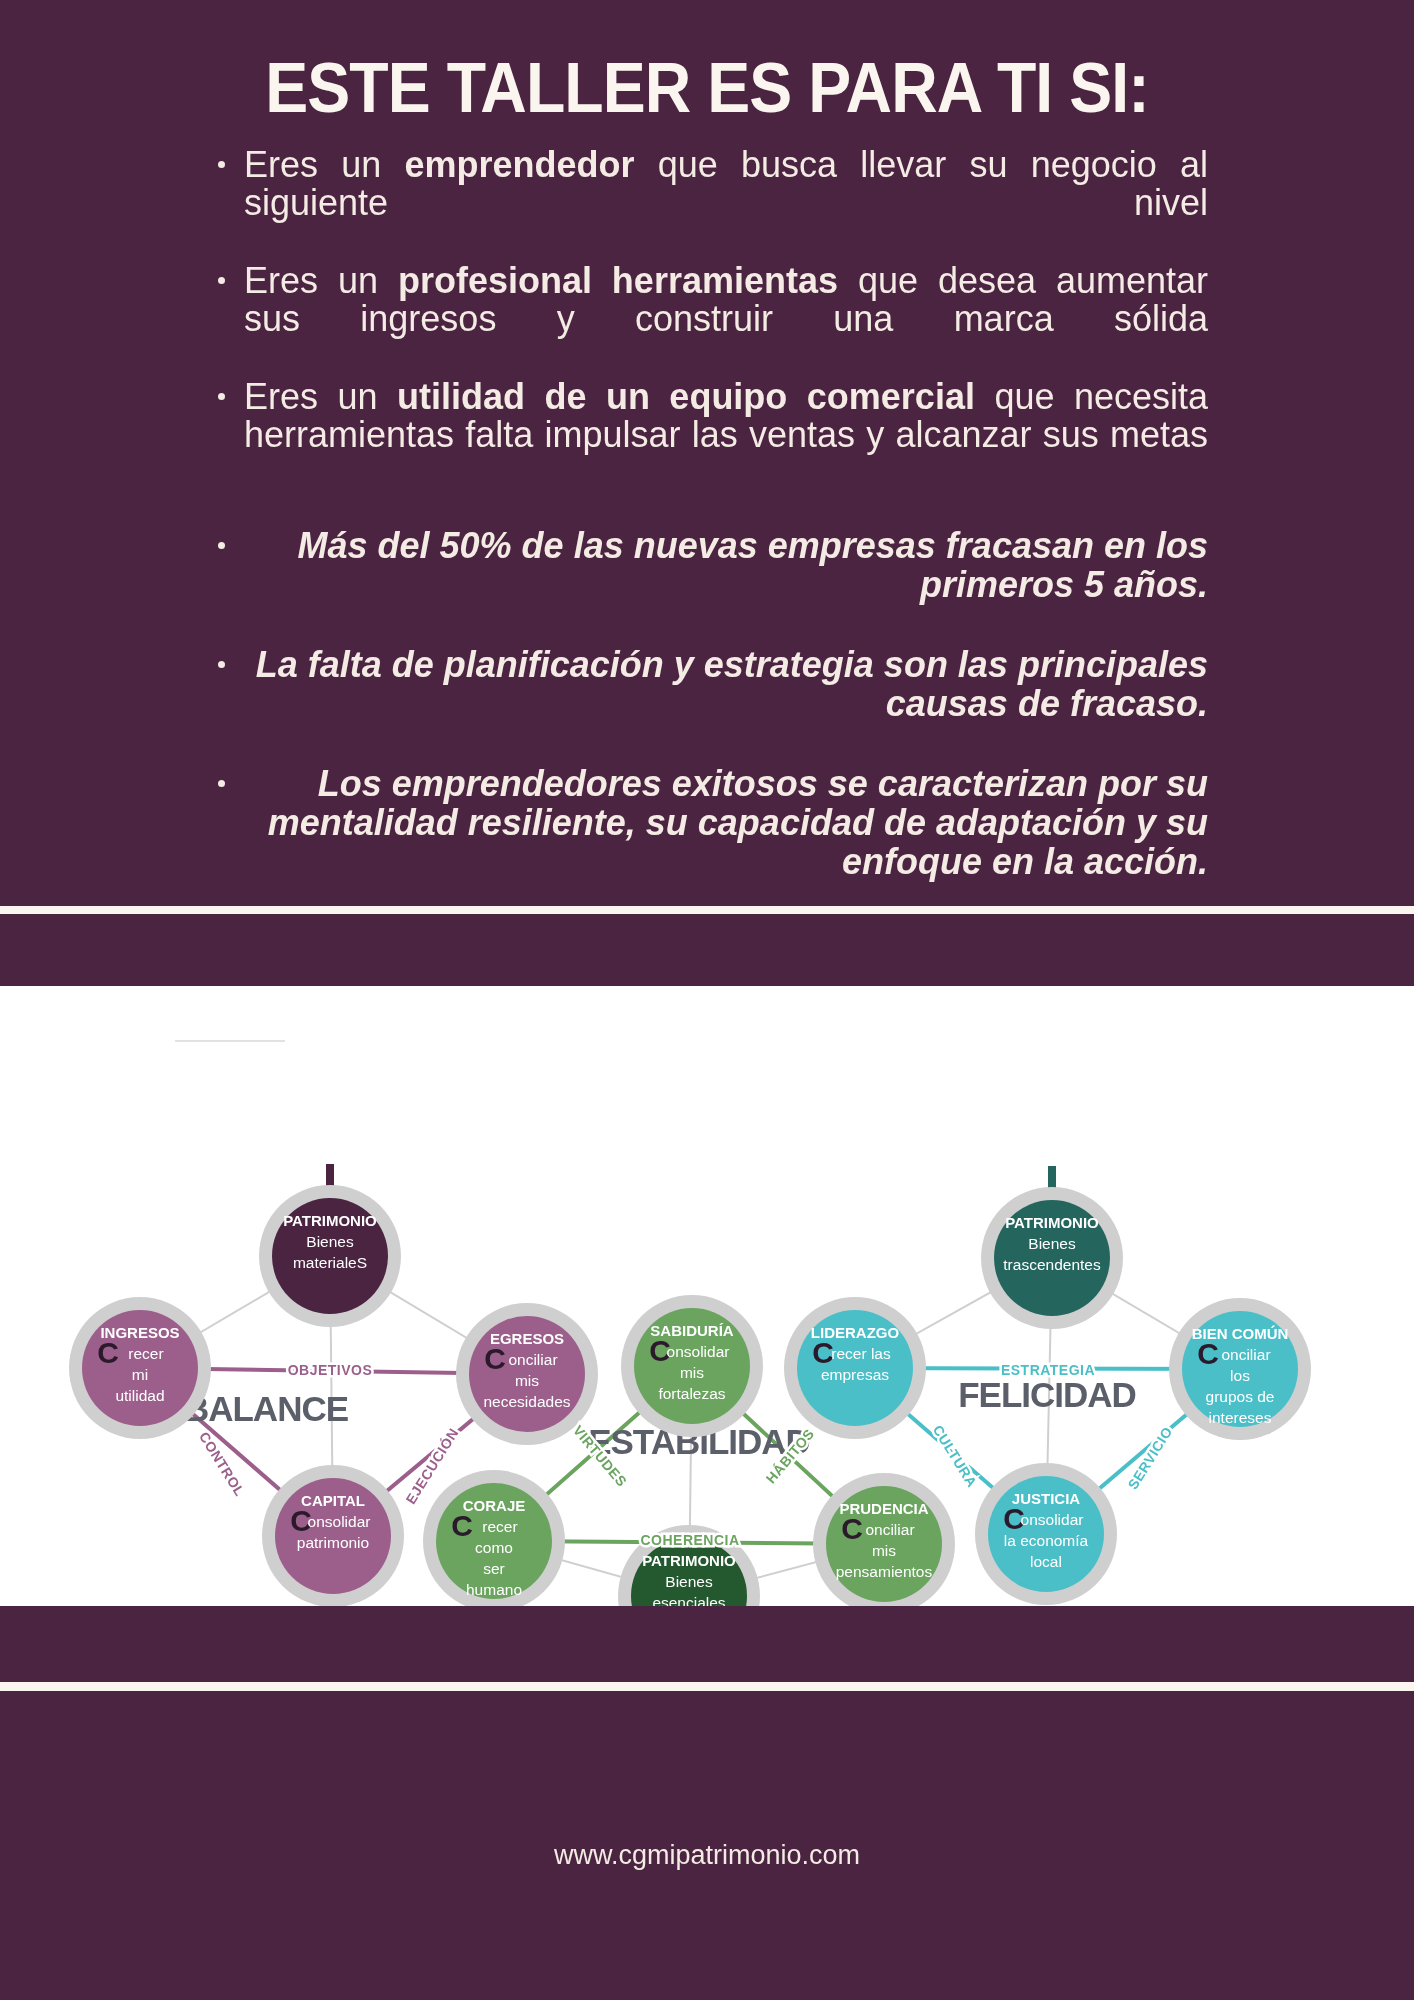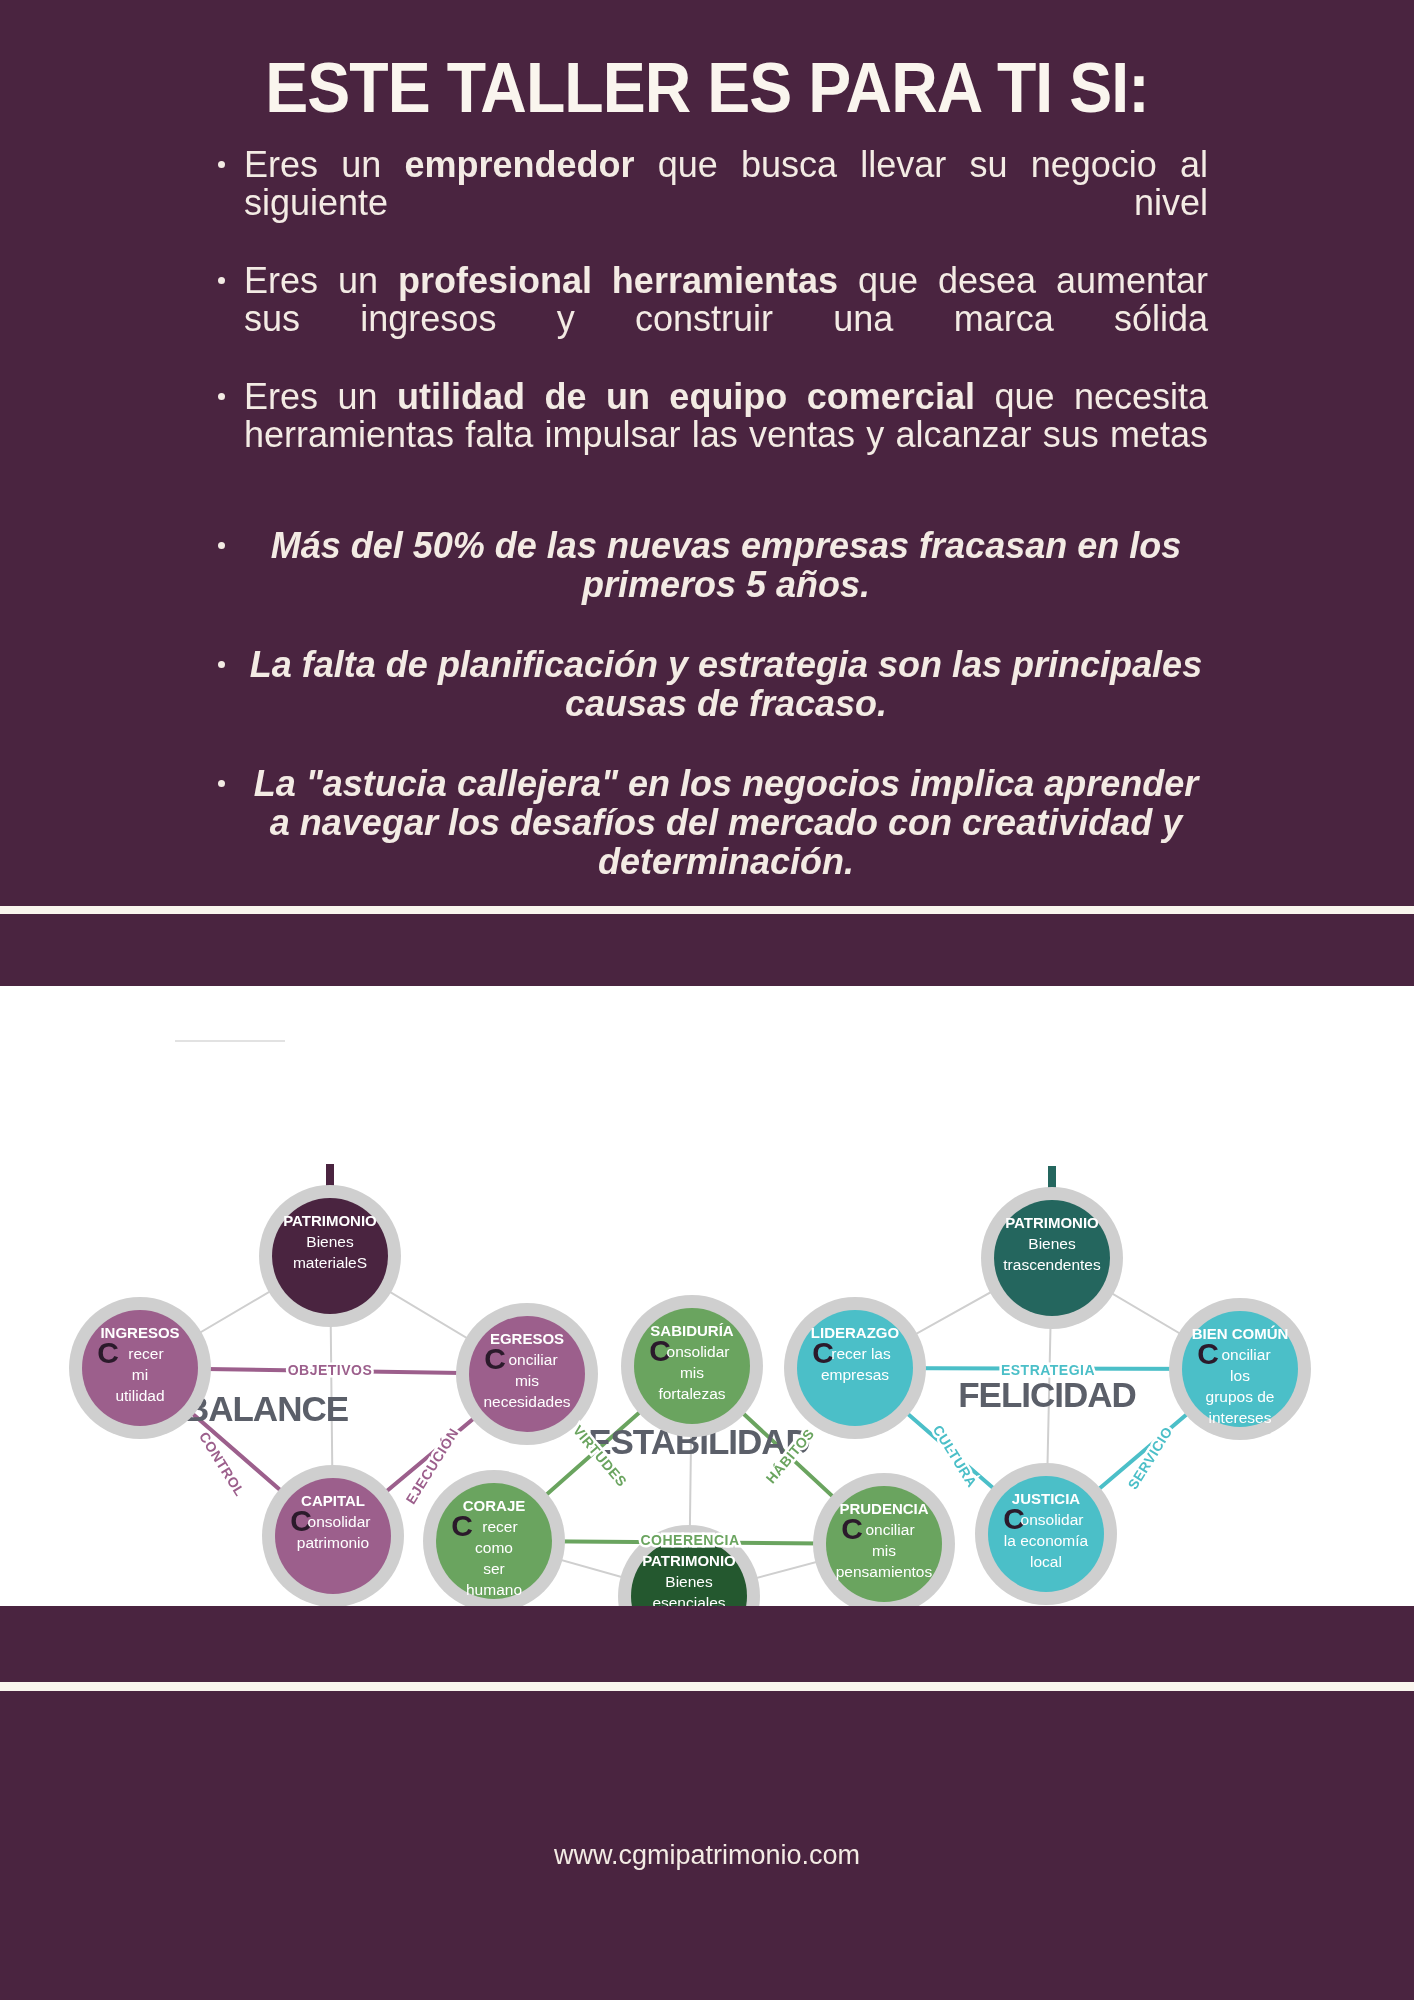--- a/index.html
+++ b/index.html
@@ -49,21 +49,21 @@
   .bullets li .bullet-dot{
     position:absolute;left:10px;top:15px;
     width:7px;height:7px;border-radius:50%;
     background:#f3ebe4;
   }
   .bullets li b{font-weight:bold;}
   .bullets.italic li{
     font-style:italic;
     font-weight:bold;
     line-height:39px;
-    text-align:center;
+    text-align:right;
   }
   .bullets.italic{margin-top:34px;}
   .bullets.italic li .bullet-dot{top:16px;}
 
   
   .stripe-cream-1{
     position:absolute;left:0;top:906px;width:1414px;height:8px;background:#faf5ee;
   }
   .band-purple-1{
     position:absolute;left:0;top:914px;width:1414px;height:72px;background:#4a2440;
@@ -125,20 +125,21 @@
   <h1 class="page-title">ESTE TALLER ES PARA TI SI:</h1>
 
   <ul class="bullets" id="bullets-plain">
       <li><span class="bullet-dot"></span><span>Eres un </span><b>emprendedor</b><span> que busca llevar su negocio al siguiente nivel</span></li>
       <li><span class="bullet-dot"></span><span>Eres un </span><b>profesional herramientas</b><span> que desea aumentar sus ingresos y construir una marca sólida</span></li>
       <li><span class="bullet-dot"></span><span>Eres un </span><b>utilidad de un equipo comercial</b><span> que necesita herramientas falta impulsar las ventas y alcanzar sus metas</span></li>
     </ul>
   <ul class="bullets italic" id="bullets-italic">
       <li><span class="bullet-dot"></span><span>Más del 50% de las nuevas empresas fracasan en los primeros 5 años.</span></li>
       <li><span class="bullet-dot"></span><span>La falta de planificación y estrategia son las principales causas de fracaso.</span></li>
+      <li><span class="bullet-dot"></span><span>Los emprendedores exitosos se caracterizan por su mentalidad resiliente, su capacidad de adaptación y su enfoque en la acción.</span></li>
       <li><span class="bullet-dot"></span><span>La "astucia callejera" en los negocios implica aprender a navegar los desafíos del mercado con creatividad y determinación.</span></li>
     </ul>
 </div>
 
 <div class="stripe-cream-1"></div>
 <div class="band-purple-1"></div>
 
 <div class="diagram-area">
   <svg class="diagram-svg" id="diagram-svg" width="1414" height="620" viewBox="0 0 1414 620">
       <line x1="175" y1="55" x2="285" y2="55" stroke="#e2e2e2" stroke-width="2"></line>

